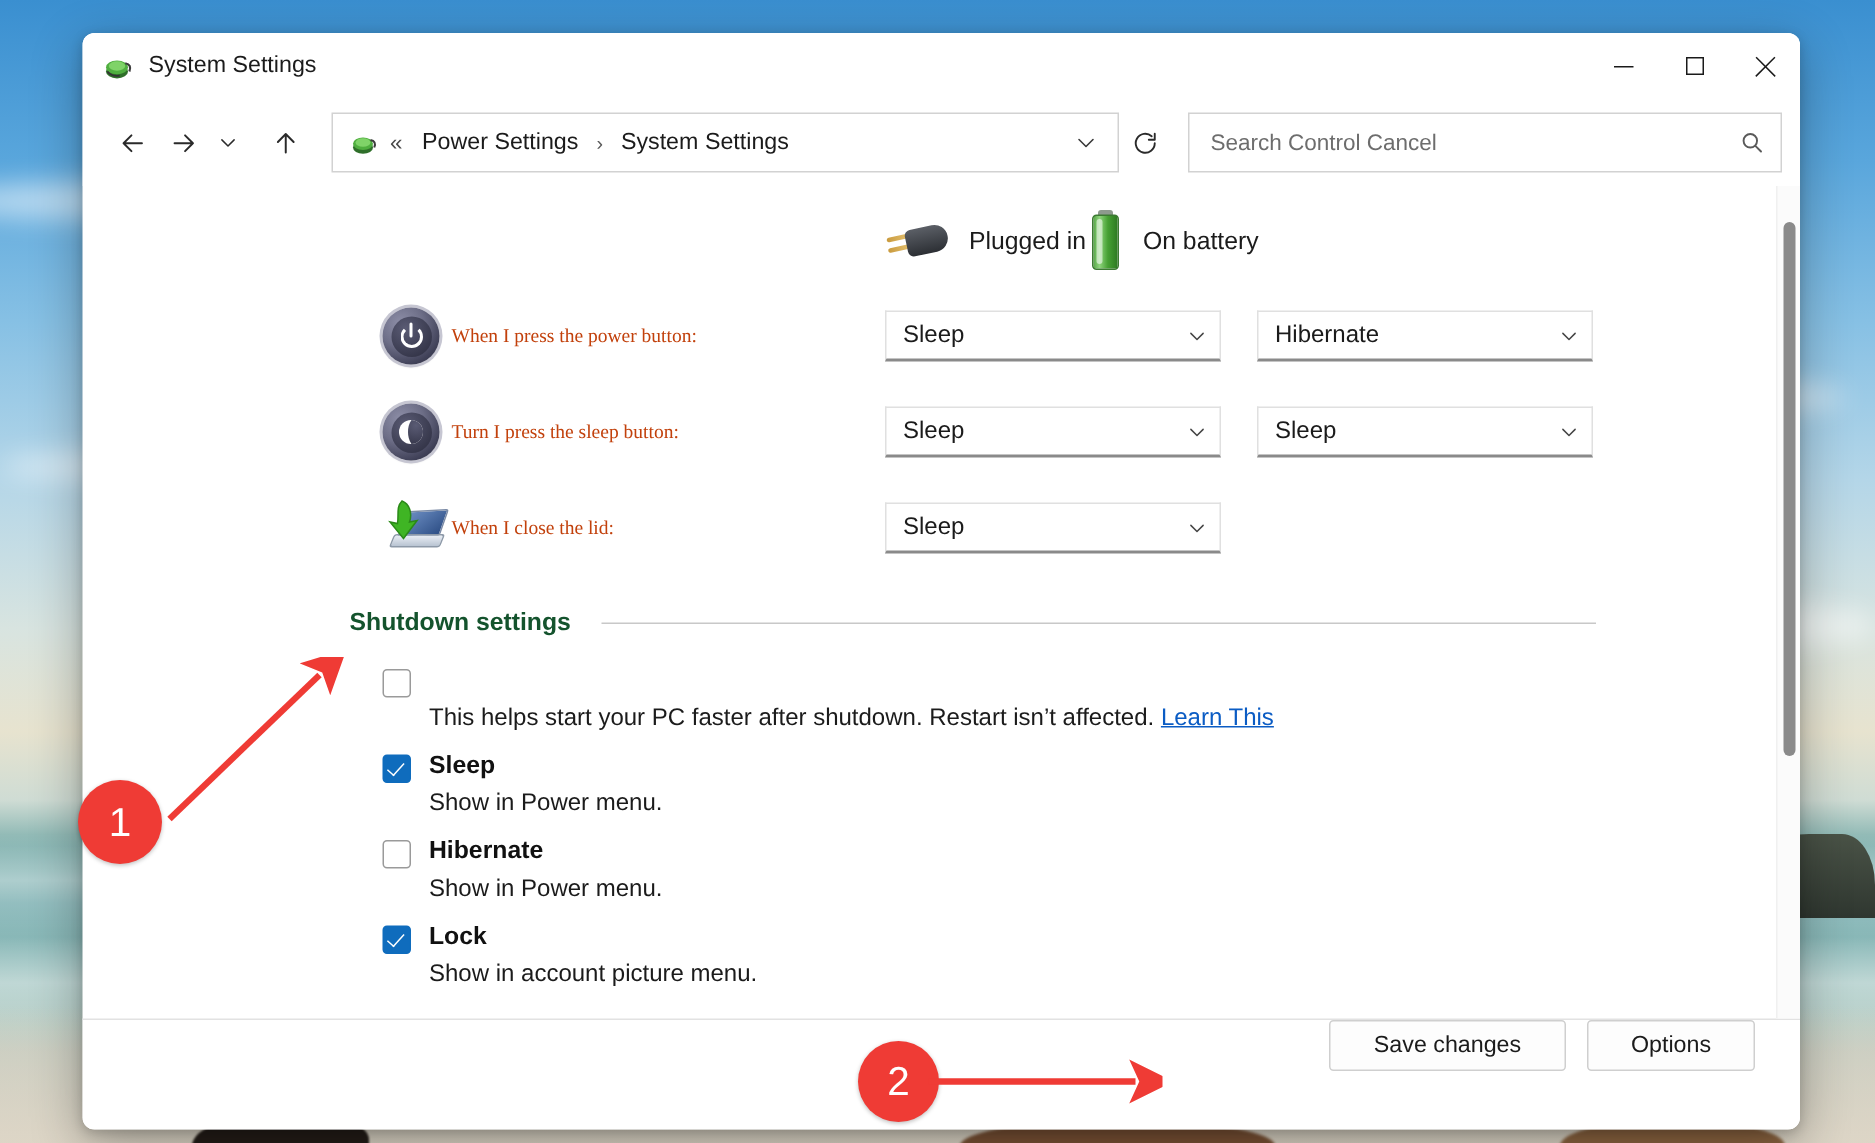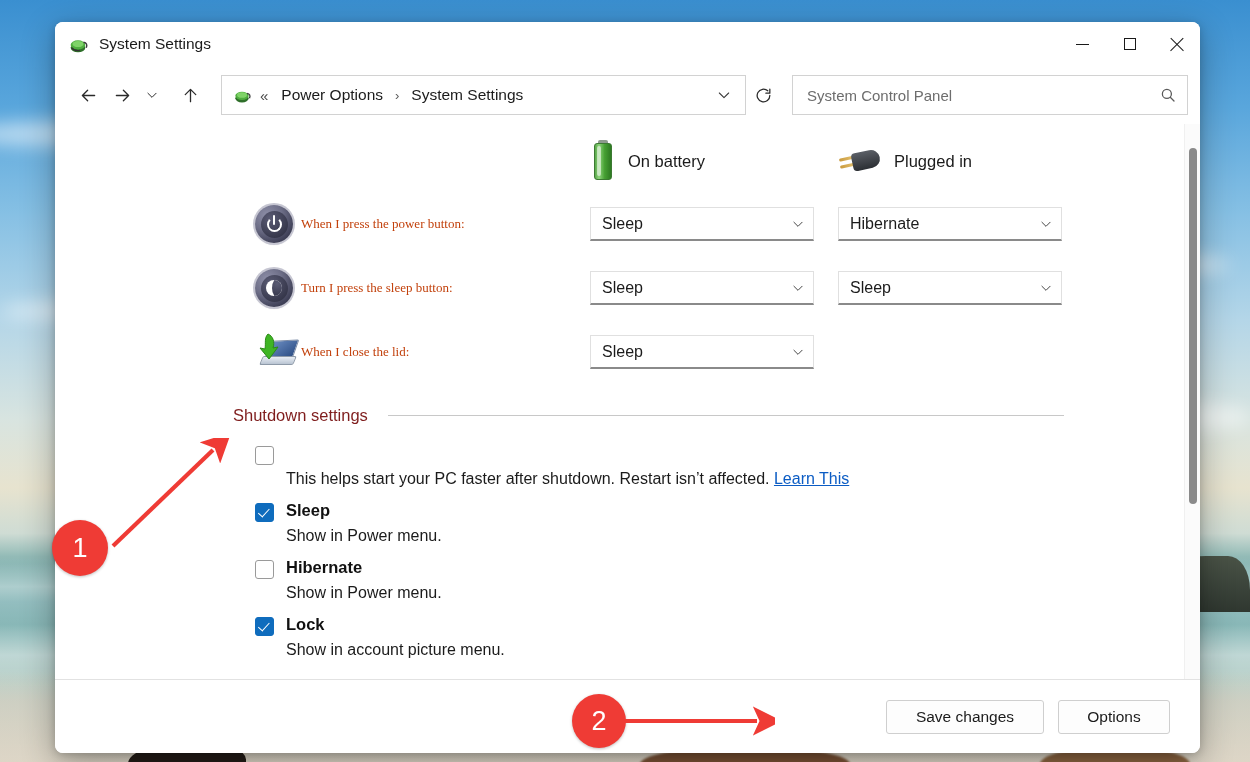--- a/index.html
+++ b/index.html
@@ -349,23 +349,24 @@
   .dd .chev { margin-left: auto; color: #444; display:flex; }
 
   
   .section-head {
     display: flex; align-items: center;
     margin-top: 22px;
     padding-left: 178px;
     padding-right: 120px;
   }
   .section-head .sh-text {
-    font-size: 16.5px; color: #7f1d1d;
+    font-size: 16.5px; color: #14532d;
     font-family: "Liberation Sans", sans-serif;
     white-space: nowrap;
+    font-weight: bold;
   }
   .section-head .sh-line {
     flex: 1 1 auto; height: 1px; background: #c8c8c8; margin-left: 20px;
   }
 
   
   .cklist { margin-top: 19px; padding-left: 200px; }
   .ckrow { display: flex; align-items: flex-start; }
   .cbox {
     width: 19px; height: 19px; flex: 0 0 auto;
@@ -409,21 +410,21 @@
     top: 24px; height: 356px;
     background: #8a8a8a; border-radius: 4px;
   }
 
   
   .footer {
     flex: 0 0 auto;
     height: 74px;
     border-top: 1px solid #e2e2e2;
     background: #ffffff;
-    display: flex; align-items: center; justify-content: flex-end;
+    display: flex; justify-content: flex-end;
     padding-right: 30px;
   }
   .btn {
     height: 34px;
     min-width: 100px;
     border: 1px solid #cfcfcf;
     background: #fdfdfd;
     border-radius: 3px;
     font-size: 15.5px; color: #1b1b1b;
     font-family: "Liberation Sans", sans-serif;
@@ -514,69 +515,69 @@
     </div>
 
     <div class="addressbar">
       <svg class="addr-icon" viewBox="0 0 24 24">
         <ellipse cx="12" cy="16" rx="8" ry="5" fill="#2f6f2a"></ellipse>
         <ellipse cx="12" cy="13" rx="8" ry="5" fill="#4fae3f"></ellipse>
         <ellipse cx="12" cy="12" rx="6" ry="3.4" fill="#7fd368"></ellipse>
         <path d="M18 10 q5 1 3 6" stroke="#3c3c3c" stroke-width="1.6" fill="none"></path>
       </svg>
       <span class="addr-chev-small">«</span>
-      <span class="crumb">Power Options</span>
+      <span class="crumb">Power Settings</span>
       <span class="crumb-sep">›</span>
       <span class="crumb">System Settings</span>
       <div class="addr-right">
         <div class="addr-chev">
           <svg width="16" height="16" viewBox="0 0 24 24" fill="none" stroke="currentColor" stroke-width="1.6">
             <path d="M5 9l7 7 7-7" stroke-linecap="round" stroke-linejoin="round"></path>
           </svg>
         </div>
       </div>
     </div>
 
     <div class="refresh">
       <svg width="19" height="19" viewBox="0 0 24 24" fill="none" stroke="currentColor" stroke-width="1.6">
         <path d="M20 12a8 8 0 1 1-2.6-5.9" stroke-linecap="round"></path>
         <path d="M20 4v5h-5" stroke-linecap="round" stroke-linejoin="round"></path>
       </svg>
     </div>
 
     <div class="searchbox">
-      <span class="search-ph">System Control Panel</span>
+      <span class="search-ph">Search Control Cancel</span>
       <span class="search-icon-wrap">
         <svg width="18" height="18" viewBox="0 0 24 24" fill="none" stroke="currentColor" stroke-width="1.7">
           <circle cx="10.5" cy="10.5" r="6"></circle>
           <path d="M15 15l5 5" stroke-linecap="round"></path>
         </svg>
       </span>
     </div>
   </div>
 
   <div class="content-wrap">
     <div class="content">
 
       <div class="colheads">
+        <div class="colhead">
+          <div class="ico-plug">
+            <div class="p1"></div>
+              <div class="p2"></div>
+              <div class="head"></div>
+          </div>
+          <span class="lbl">Plugged in</span>
+        </div>
         <div class="colhead battery">
           <div class="ico-battery">
             <div class="cap"></div>
               <div class="body"></div>
               <div class="gloss"></div>
           </div>
           <span class="lbl">On battery</span>
-        </div>
-        <div class="colhead">
-          <div class="ico-plug">
-            <div class="p1"></div>
-              <div class="p2"></div>
-              <div class="head"></div>
-          </div>
-          <span class="lbl">Plugged in</span>
         </div>
       </div>
 
       <div class="rows">
 
         <div class="srow">
           <div class="ricon">
             <div class="ico-round">
                 <div class="inner">
               <div class="pw-ring">

